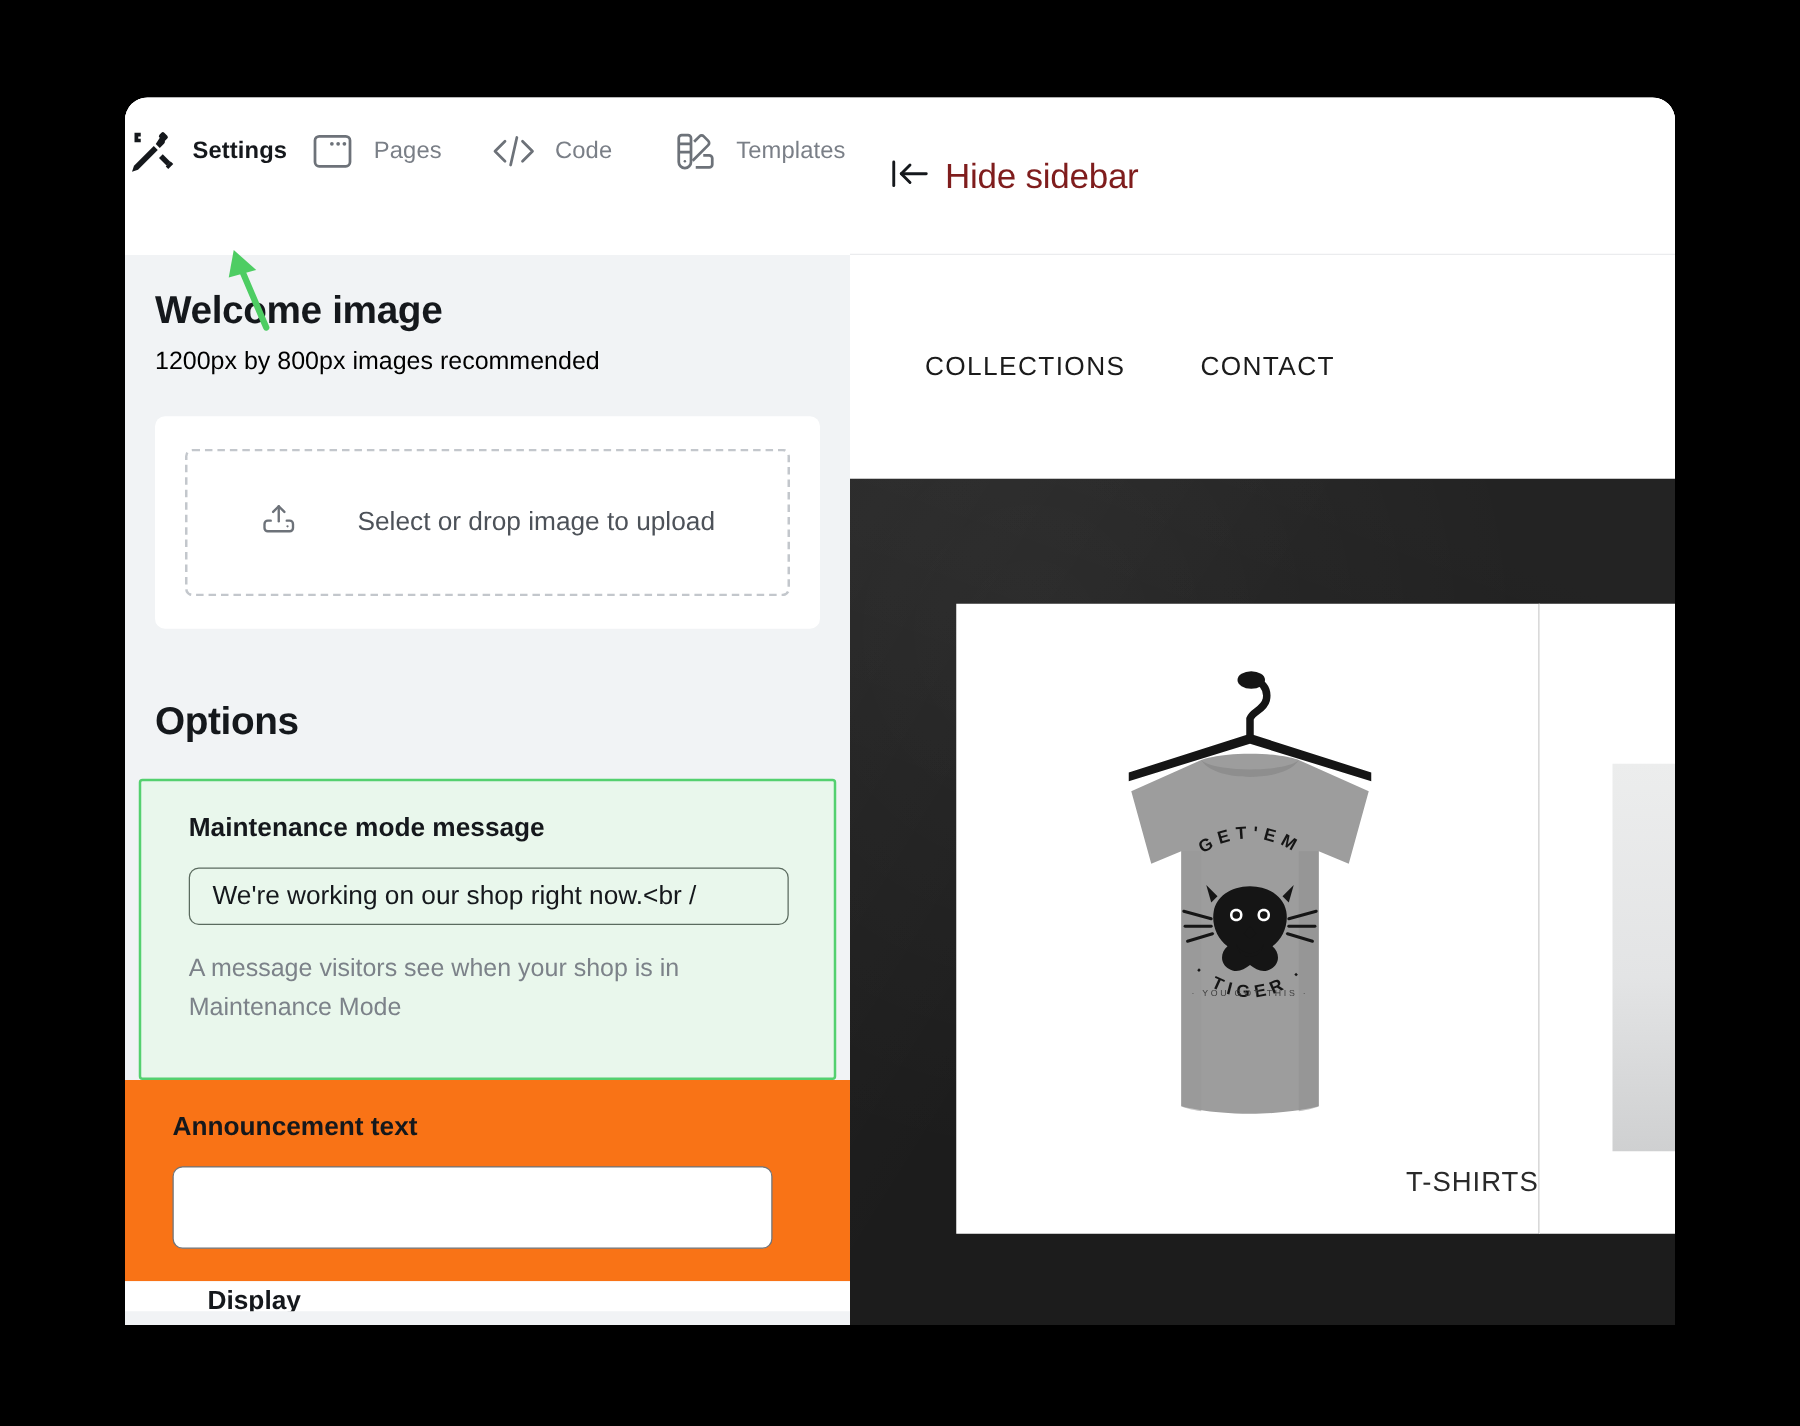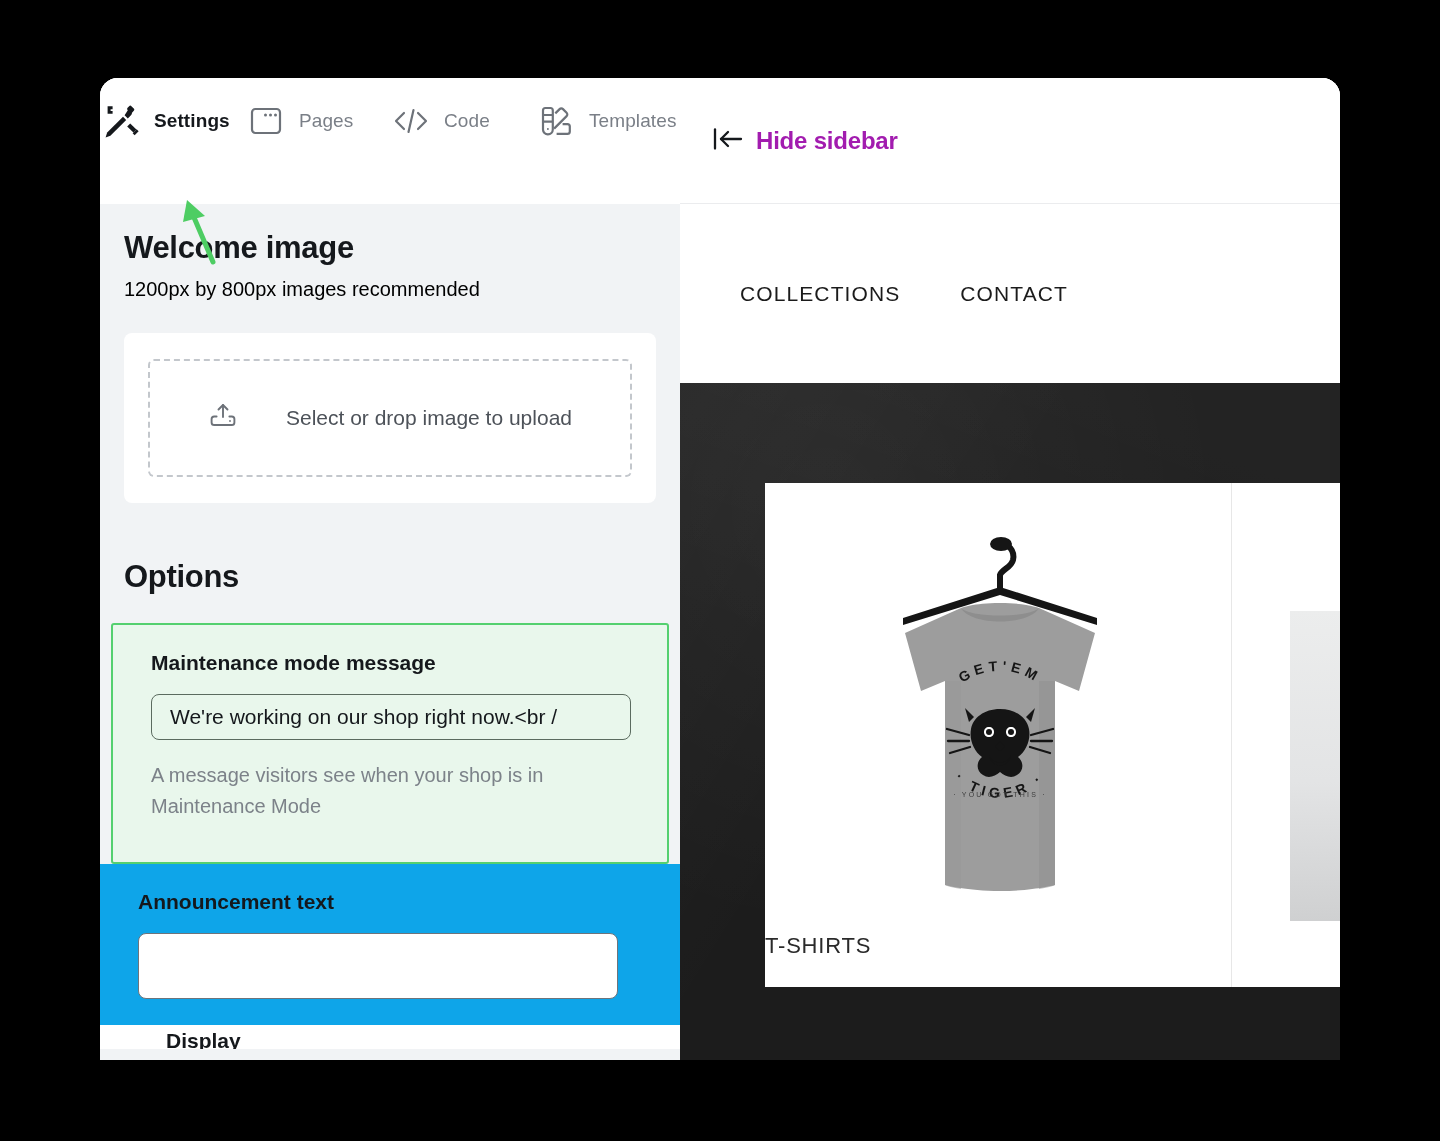--- a/index.html
+++ b/index.html
@@ -160,21 +160,21 @@
 
   .field-help {
     margin-top: 20px;
     font-size: 20px;
     line-height: 1.55;
     color: #7c8289;
     max-width: 470px;
   }
 
   #option-plain {
-    background: #0ea5e9;
+    background: #f97316;
     margin-top: 0;
     padding: 26px 38px 26px 38px;
   }
 
   #option-plain .text-input {
     border: 1px solid #6e747b;
     background: #ffffff;
     height: 66px;
   }
 
@@ -236,23 +236,23 @@
   #hide-sidebar-btn {
     display: flex;
     align-items: center;
     gap: 12px;
     cursor: pointer;
     background: none;
     border: none;
     padding: 0;
   }
   #hide-sidebar-label {
-    font-size: 24px;
-    font-weight: bold;
-    color: #a21caf;
+    font-size: 28px;
+    font-weight: normal;
+    color: #7f1d1d;
     letter-spacing: -0.2px;
   }
 
   
   #site-preview {
     flex: 1;
     overflow: hidden;
     background: #ffffff;
     display: flex;
     flex-direction: column;
@@ -303,21 +303,21 @@
 
   .product-img-wrap {
     height: 450px;
     display: flex;
     align-items: center;
     justify-content: center;
     padding-top: 10px;
   }
 
   .product-title {
-    text-align: left;
+    text-align: right;
     font-size: 22px;
     letter-spacing: 0.8px;
     color: #2a2a2a;
     padding-bottom: 28px;
   }
 
   .product-card-placeholder {
     background: #ffffff;
     width: 240px;
     flex: 0 0 240px;

